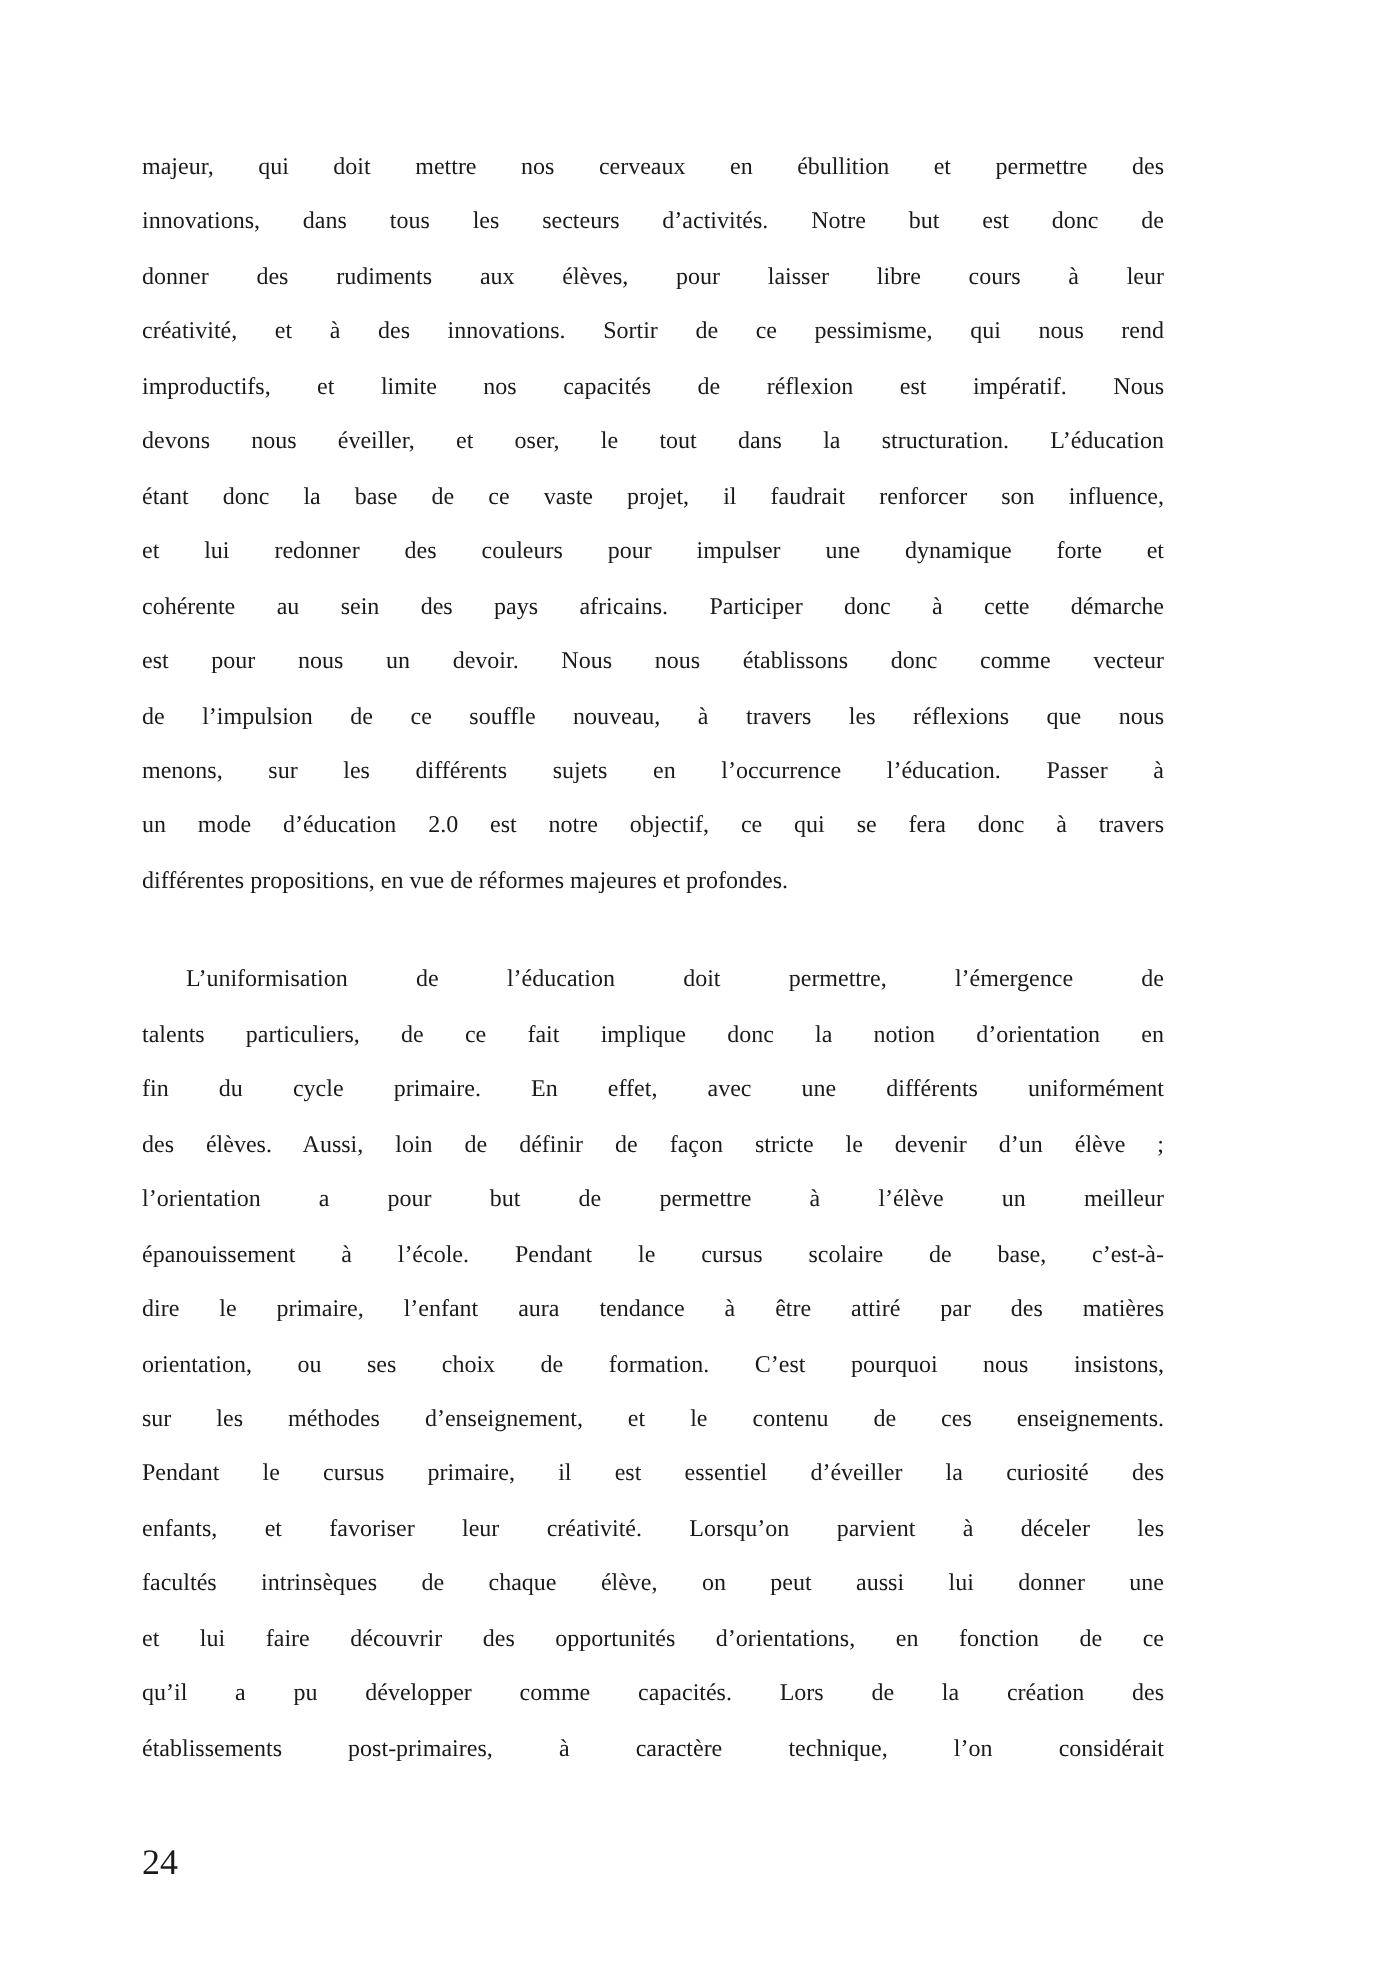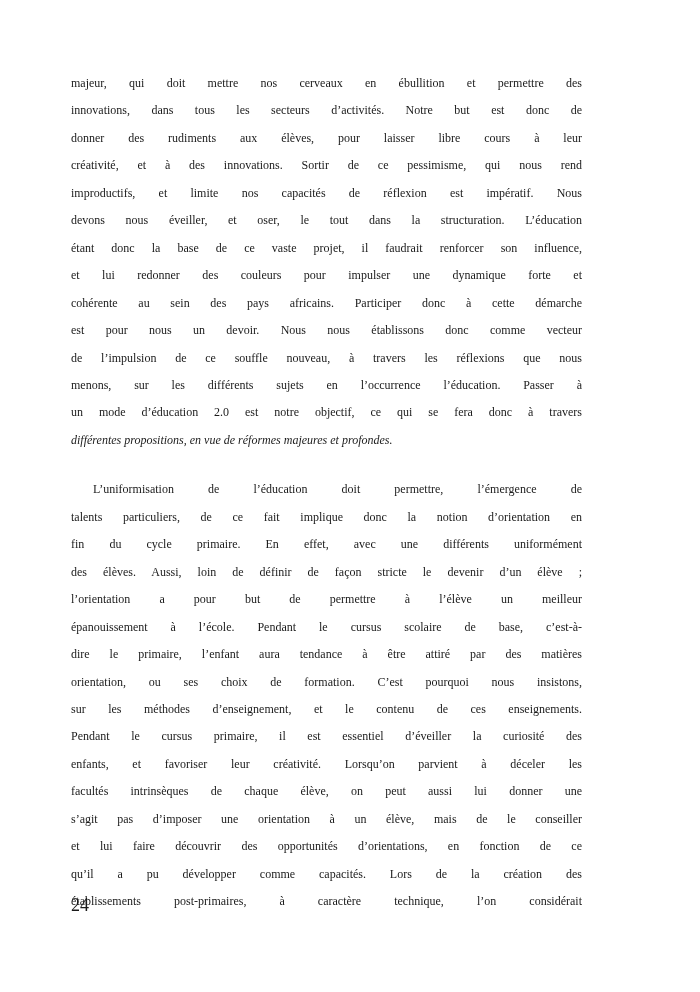--- a/index.html
+++ b/index.html
@@ -29,32 +29,31 @@
       text-align-last: left;
     }
     .para .line {
       display: block;
       text-align: justify;
       text-align-last: justify;
       white-space: nowrap;
     }
     .para .line.last {
       text-align-last: left;
-      font-style: italic;
     }
     .para.p2 {
       margin-top: 22px;
     }
     .para.p2 .line.first {
       text-indent: 22px;
     }
     .page-number {
       position: absolute;
       left: 71px;
-      top: 894px;
+      top: 920px;
       font-size: 18px;
       line-height: 22px;
     }
   </style>
 </head>
 <body>
 
 <div class="page">
   <p class="para p1">
     <span class="line">majeur, qui doit mettre nos cerveaux en ébullition et permettre des</span>
@@ -78,20 +77,19 @@
     <span class="line">fin du cycle primaire. En effet, avec une différents uniformément</span>
     <span class="line">des élèves. Aussi, loin de définir de façon stricte le devenir d’un élève ;</span>
     <span class="line">l’orientation a pour but de permettre à l’élève un meilleur</span>
     <span class="line">épanouissement à l’école. Pendant le cursus scolaire de base, c’est-à-</span>
     <span class="line">dire le primaire, l’enfant aura tendance à être attiré par des matières</span>
     <span class="line">orientation, ou ses choix de formation. C’est pourquoi nous insistons,</span>
     <span class="line">sur les méthodes d’enseignement, et le contenu de ces enseignements.</span>
     <span class="line">Pendant le cursus primaire, il est essentiel d’éveiller la curiosité des</span>
     <span class="line">enfants, et favoriser leur créativité. Lorsqu’on parvient à déceler les</span>
     <span class="line">facultés intrinsèques de chaque élève, on peut aussi lui donner une</span>
-    <span class="line">s’agit pas d’imposer une orientation à un élève, mais de le conseiller</span>
     <span class="line">et lui faire découvrir des opportunités d’orientations, en fonction de ce</span>
     <span class="line">qu’il a pu développer comme capacités. Lors de la création des</span>
     <span class="line">établissements post-primaires, à caractère technique, l’on considérait</span>
   </p>
 </div>
 
 <div class="page-number">24</div>
 
 </body></html>

